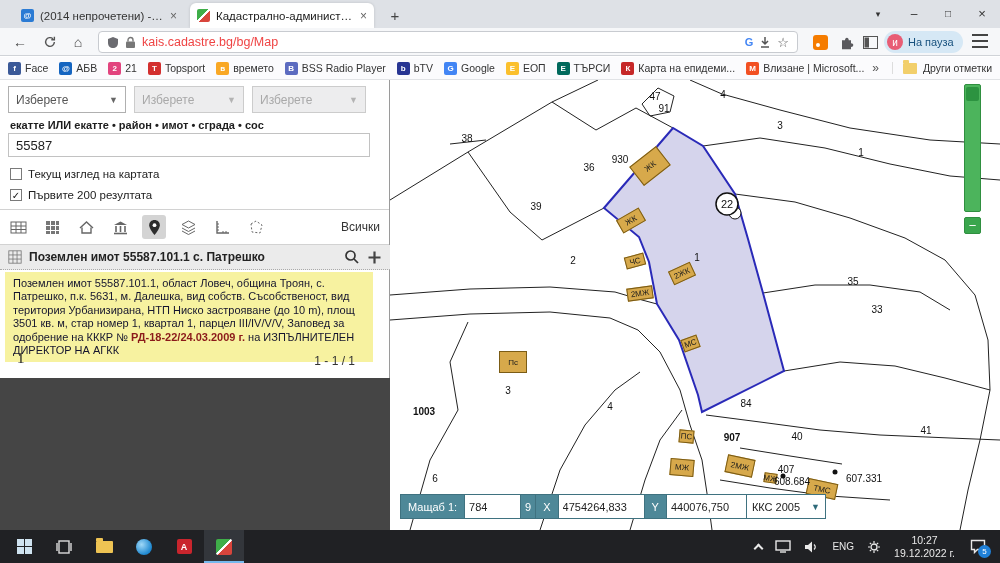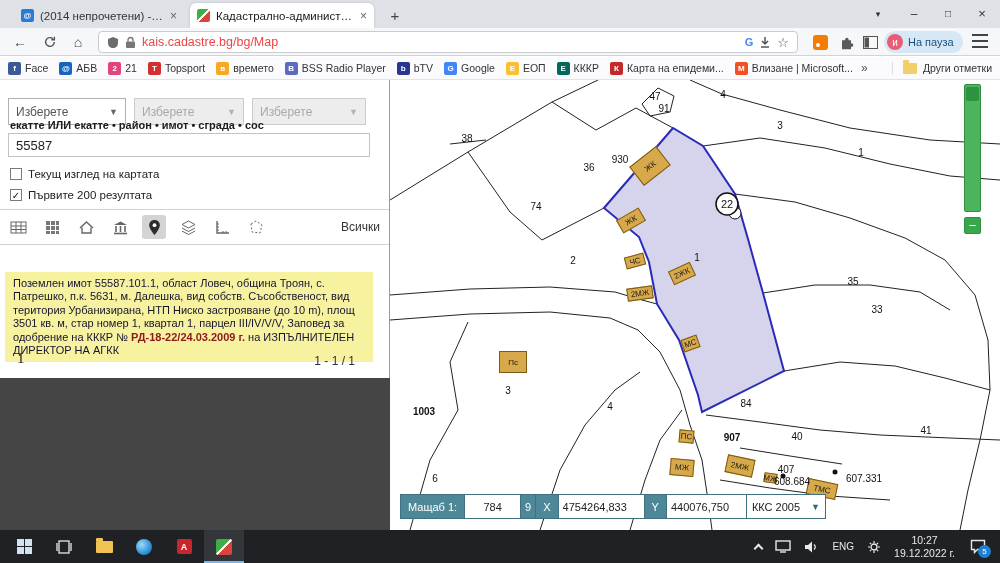--- a/index.html
+++ b/index.html
@@ -48,21 +48,21 @@
   .bm-right { margin-left:auto; display:flex; align-items:center; gap:6px; border-left:1px solid #ddd; padding-left:10px; }
   .folder-ic { width:14px; height:11px; background:#f2cf6b; border-radius:1px; position:relative; }
   .folder-ic::before { content:""; position:absolute; top:-3px; left:0; width:6px; height:3px; background:#f2cf6b; border-radius:1px 1px 0 0; }
 
   
   .content { position:absolute; top:80px; left:0; width:1000px; height:450px; display:flex; }
   .sidebar { position:relative; width:390px; height:450px; background:#fff; border-right:1px solid #9a9a9a; flex:none; }
   .map { position:relative; flex:1; height:450px; background:#fff; overflow:hidden; }
 
   
-  .sel { position:absolute; top:18px; height:27px; border:1px solid #b0b0b0; background:#fff; font-size:12px; color:#555; display:flex; align-items:center; justify-content:space-between; padding:0 7px; }
+  .sel { position:absolute; top:6px; height:27px; border:1px solid #b0b0b0; background:#fff; font-size:12px; color:#555; display:flex; align-items:center; justify-content:space-between; padding:0 7px; }
   #sel1 { left:8px; width:118px; }
   #sel2 { left:134px; width:110px; background:#ededee; color:#a9a9a9; border-color:#cccccc; }
   #sel3 { left:252px; width:114px; background:#ededee; color:#a9a9a9; border-color:#cccccc; }
   .sel .arr { font-size:9px; color:#666; }
   #sel2 .arr, #sel3 .arr { color:#b3b3b3; }
   .hint { position:absolute; top:39px; left:10px; font-size:11px; font-weight:bold; color:#1d1d1d; }
   .search-input { position:absolute; top:53px; left:8px; width:362px; height:24px; border:1px solid #c2c2c2; font-size:13px; padding:0 7px; color:#222; font-family:"Liberation Sans",sans-serif; }
   .cbrow { position:absolute; left:10px; display:flex; align-items:center; gap:6px; font-size:11.5px; color:#222; }
   #cb1 { top:88px; } #cb2 { top:109px; }
   .cbox { width:12px; height:12px; border:1px solid #7a7a7a; background:#fff; display:flex; align-items:center; justify-content:center; font-size:10px; color:#111; flex:none; }
@@ -89,21 +89,21 @@
   .bldg { position:absolute; background:#d7a94b; border:1px solid #7b5c15; display:flex; align-items:center; justify-content:center; }
   .bldg-label { font-size:8px; color:#1c1c1c; white-space:nowrap; }
   .zoom { position:absolute; top:4px; right:19px; width:17px; }
   .zoom-track { height:128px; background:#4cb45c; border:1px solid #2f8f3f; border-radius:2px; position:relative; }
   .zoom-thumb { position:absolute; top:2px; left:1px; right:1px; height:14px; background:#2c9340; border-radius:2px; }
   .zoom-minus { margin-top:5px; width:17px; height:17px; background:#3aa64d; border:1px solid #2f8f3f; border-radius:2px; color:#fff; font-size:13px; display:flex; align-items:center; justify-content:center; }
   .map-footer { position:absolute; left:10px; bottom:11px; height:25px; display:flex; align-items:stretch; font-size:11px; }
   .mf-label { background:#4e8898; color:#fff; display:flex; align-items:center; padding:0 7px; border:1px solid #3f7280; border-right:none; white-space:nowrap; }
   .mf-label.mini { padding:0 4px; }
   .mf-input { border:1px solid #3f7280; border-right:none; font-size:11px; padding:0 4px; color:#222; font-family:"Liberation Sans",sans-serif; }
-  #inp-scale { width:56px;text-align:center; } #inp-x { width:86px; } #inp-y { width:80px; }
+  #inp-scale { width:56px; } #inp-x { width:86px; } #inp-y { width:80px; }
   .mf-select { background:#fff; border:1px solid #3f7280; width:80px; display:flex; align-items:center; justify-content:space-between; padding:0 5px; color:#222; }
   .mf-select .arr { color:#2e6a7a; font-size:9px; }
 
   
   .taskbar { position:absolute; left:0; bottom:0; width:1000px; height:33px; background:#202124; display:flex; align-items:center; padding:0 4px; }
   .tb-icon { width:40px; height:33px; display:flex; align-items:center; justify-content:center; position:relative; }
   .tb-icon.active { background:#33363b; box-shadow:inset 0 -2px 0 #76b9ed; }
   .winlogo { display:grid; grid-template-columns:7px 7px; grid-template-rows:7px 7px; gap:1px; }
   .winlogo span { background:#cfe3f0; }
   .folder-tb { width:17px; height:12px; background:#eec353; border-radius:1px; position:relative; }
@@ -224,21 +224,21 @@
         <div class="bm-item">
           <span class="bm-fav" style="background: rgb(66, 133, 244);">G</span>
           <span class="bm-label">Google</span>
         </div>
         <div class="bm-item">
           <span class="bm-fav" style="background: rgb(251, 192, 45);">Е</span>
           <span class="bm-label">ЕОП</span>
         </div>
         <div class="bm-item">
           <span class="bm-fav" style="background: rgb(0, 105, 92);">Е</span>
-          <span class="bm-label">КККР</span>
+          <span class="bm-label">ТЪРСИ</span>
         </div>
         <div class="bm-item">
           <span class="bm-fav" style="background: rgb(198, 40, 40);">К</span>
           <span class="bm-label">Карта на епидеми...</span>
         </div>
         <div class="bm-item">
           <span class="bm-fav" style="background: rgb(242, 80, 34);">М</span>
           <span class="bm-label">Влизане | Microsoft...</span>
         </div>
       </div>
@@ -332,20 +332,34 @@
           </span>
         <span class="tbi">
             <svg width="17" height="17" viewBox="0 0 17 17">
               <path d="M3 5l5-3 6 4-2 8-8-1z" fill="none" stroke="#666" stroke-dasharray="2 2"></path>
             </svg>
           </span>
         <span class="all-label">Всички</span>
       </div>
       <div class="hr" id="hr2"></div>
 
+      <div class="result-row">
+        <svg width="14" height="14" viewBox="0 0 17 17">
+            <rect x="1" y="1" width="15" height="15" fill="none" stroke="#777"></rect>
+            <path d="M1 6h15M1 11h15M6 1v15M11 1v15" stroke="#777"></path>
+          </svg>
+        <span class="result-title">Поземлен имот 55587.101.1 с. Патрешко</span>
+        <svg width="16" height="16" viewBox="0 0 16 16">
+            <circle cx="6.5" cy="6.5" r="4.5" fill="none" stroke="#333" stroke-width="1.7"></circle>
+            <path d="M10 10l4 4" stroke="#333" stroke-width="1.7"></path>
+          </svg>
+        <svg width="15" height="15" viewBox="0 0 15 15">
+            <path d="M7.5 1.5v12M1.5 7.5h12" stroke="#444" stroke-width="2.2"></path>
+          </svg>
+      </div>
 
       <div class="highlight-block"><span>Поземлен имот 55587.101.1, област Ловеч, община Троян, с. Патрешко, п.к. 5631, м. Далешка, вид собств. Съсобственост, вид територия Урбанизирана, НТП Ниско застрояване (до 10 m), площ 3501 кв. м, стар номер 1, квартал 1, парцел III/IV/V/V, Заповед за одобрение на КККР № </span><span class="hl-bold">РД-18-22/24.03.2009 г.</span><span> на ИЗПЪЛНИТЕЛЕН ДИРЕКТОР НА АГКК</span></div>
 
       <div class="pagenum">1</div>
       <div class="pageinfo">1 - 1 / 1</div>
       <div class="dark-panel"></div>
     </div>
 
     <div class="map">
       <svg class="map-svg" width="610" height="450" viewBox="0 0 610 450">
@@ -418,21 +432,21 @@
             <span class="bldg-label">ТМС</span>
           </div>
           <span class="mlabel" style="left: 265px; top: 16px;">47</span>
           <span class="mlabel" style="left: 274px; top: 28px;">91</span>
           <span class="mlabel" style="left: 333px; top: 14px;">4</span>
           <span class="mlabel" style="left: 390px; top: 45px;">3</span>
           <span class="mlabel" style="left: 471px; top: 72px;">1</span>
           <span class="mlabel" style="left: 77px; top: 58px;">38</span>
           <span class="mlabel" style="left: 230px; top: 79px;">930</span>
           <span class="mlabel" style="left: 199px; top: 87px;">36</span>
-          <span class="mlabel" style="left: 146px; top: 126px;">74</span>
+          <span class="mlabel" style="left: 146px; top: 126px;">39</span>
           <span class="mlabel" style="left: 183px; top: 180px;">2</span>
           <span class="mlabel" style="left: 307px; top: 177px;">1</span>
           <span class="mlabel" style="left: 463px; top: 201px;">35</span>
           <span class="mlabel" style="left: 487px; top: 229px;">33</span>
           <span class="mlabel" style="left: 356px; top: 323px;">84</span>
           <span class="mlabel" style="left: 407px; top: 356px;">40</span>
           <span class="mlabel" style="left: 536px; top: 350px;">41</span>
           <span class="mlabel mbold" style="left: 34px; top: 331px;">1003</span>
           <span class="mlabel" style="left: 118px; top: 310px;">3</span>
           <span class="mlabel" style="left: 220px; top: 326px;">4</span>

